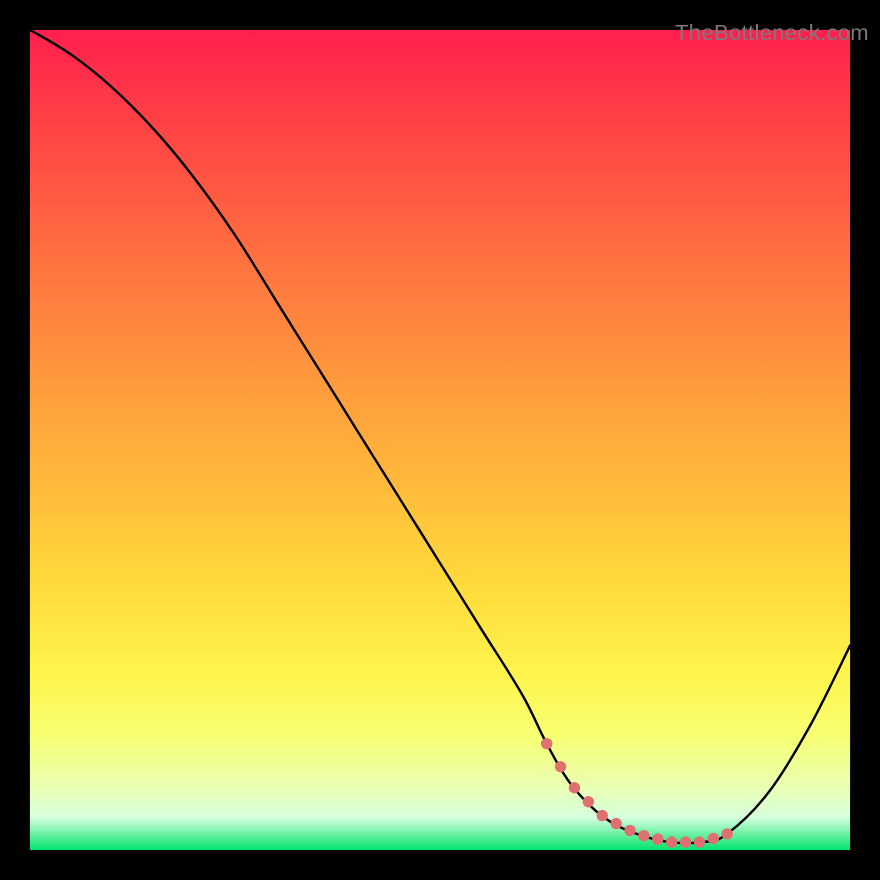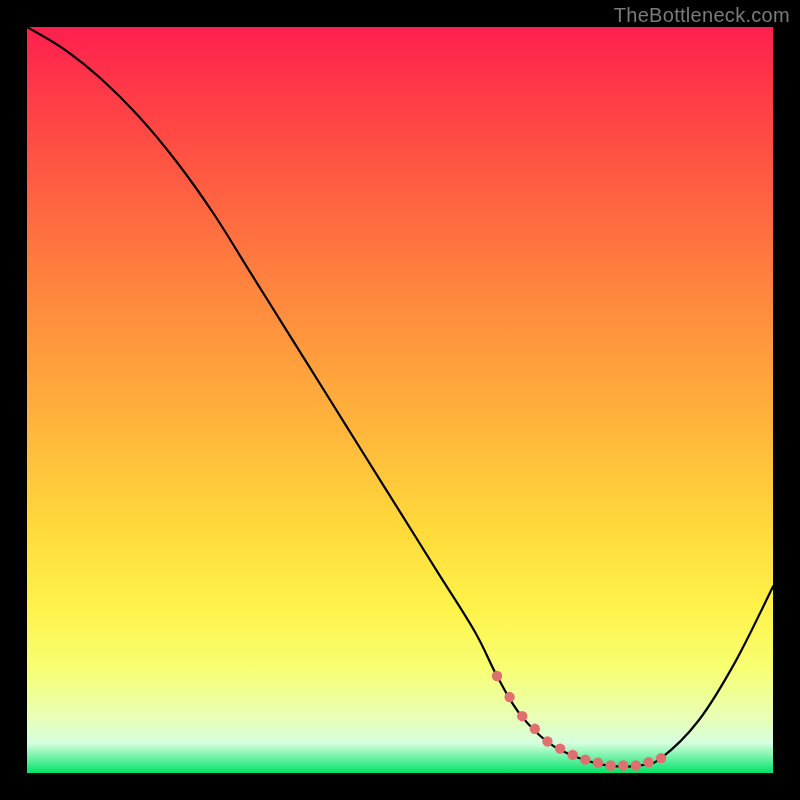--- a/index.html
+++ b/index.html
@@ -12,21 +12,21 @@
     font-family: Arial, Helvetica, sans-serif;
   }
   .stage {
     position: relative;
     width: 800px;
     height: 800px;
     background: #000;
   }
   .watermark {
     position: absolute;
-    top: 4px;
+    top: 19px;
     right: 10px;
     color: #7b7b7b;
     font-size: 20px;
     font-weight: 400;
     letter-spacing: 0.3px;
     z-index: 50;
   }
   .plot-area {
     position: absolute;
     left: 27px;

